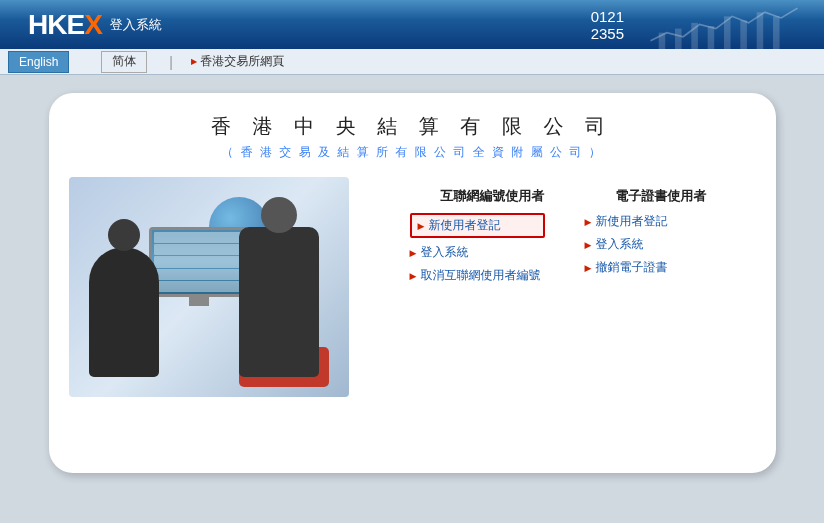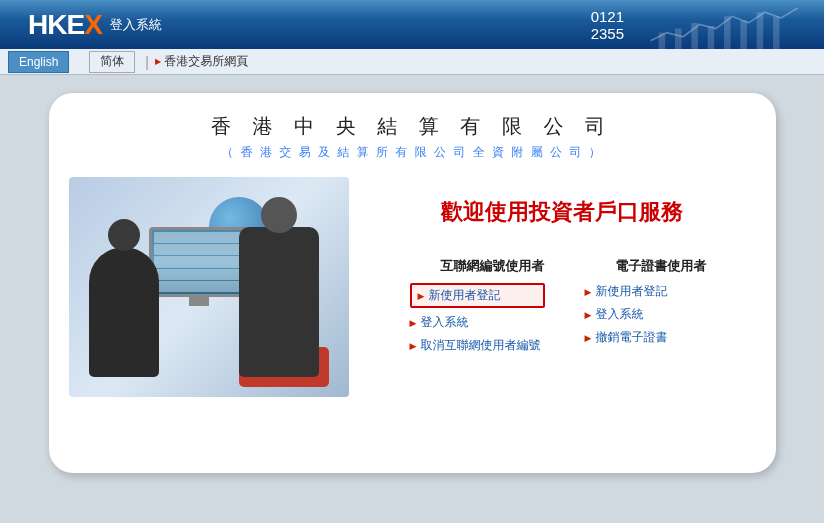--- a/index.html
+++ b/index.html
@@ -65,21 +65,21 @@
     }
 
     
     .navbar {
       background: #e8eef5;
       border-bottom: 1px solid #aabbcc;
       height: 26px;
       display: flex;
       align-items: center;
       padding: 0 8px;
-      gap: 0;
+      gap: 12px;
     }
     .nav-btn {
       height: 22px;
       padding: 0 10px;
       font-size: 12px;
       border: 1px solid #aaa;
       cursor: pointer;
       display: flex;
       align-items: center;
       background: #dde8f0;
@@ -376,21 +376,20 @@
               <div class="monitor-line"></div>
             </div>
           </div>
           <div class="chair"></div>
           <div class="person-left"></div>
           <div class="person-right"></div>
         </div>
       </div>
 
       <div class="card-right">
-        <div class="welcome-text">歡迎使用投資者戶口服務</div>
 
         <div class="links-container">
 
           <div class="links-section">
             <div class="links-section-title">互聯網編號使用者</div>
             <div class="link-item highlighted">
               <span class="link-arrow">▶</span>
               <span>新使用者登記</span>
             </div>
             <div class="link-item">

